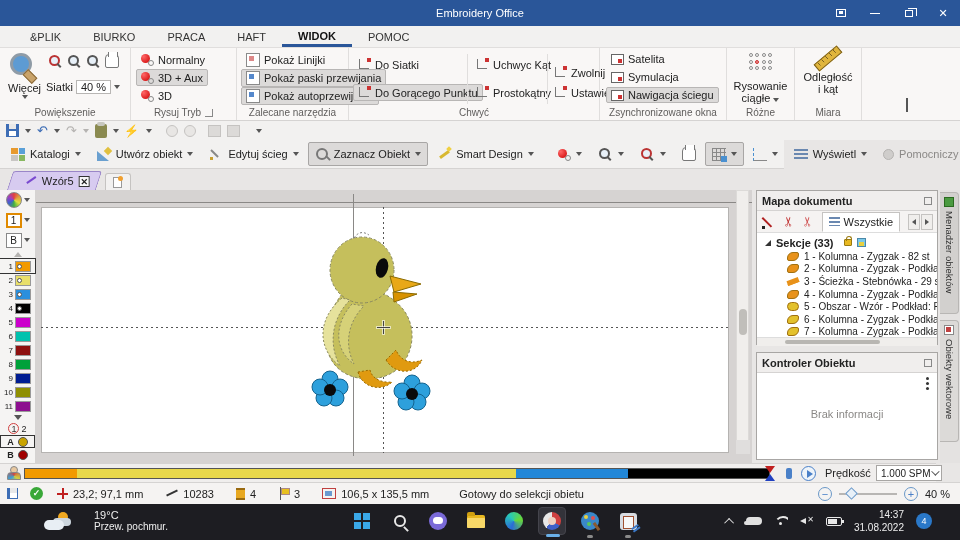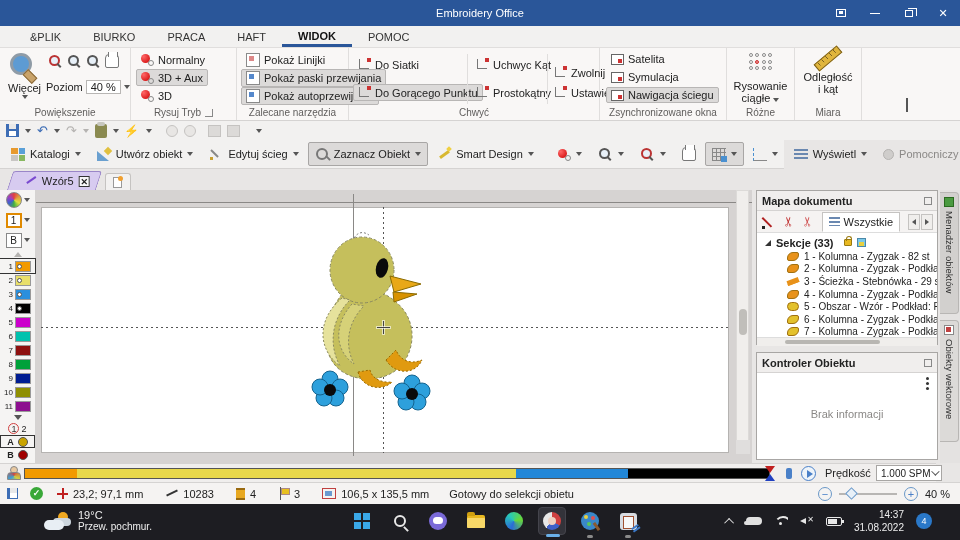--- a/index.html
+++ b/index.html
@@ -221,21 +221,21 @@
   .zbtn { width:14px; height:14px; border-radius:50%; border:1px solid #6a98c8; color:#4a80c8; font-size:11px; line-height:12px; text-align:center; }
   .ztrack { width:58px; height:2px; background:#b8b6b4; position:relative; }
   .zhandle { position:absolute; left:8px; top:-4px; width:9px; height:9px; background:#e8f0f8; border:1px solid #6a98c8; transform:rotate(45deg); }
 
   
   .taskbar { position:absolute; left:0; top:504px; width:960px; height:36px; background:#1d1d22; color:#eee; }
   .weather { position:absolute; left:44px; top:5px; display:flex; align-items:center; gap:8px; }
   .wic { width:26px; height:18px; position:relative; }
   .wic::before { content:""; position:absolute; right:2px; top:0; width:10px; height:10px; border-radius:50%; background:#f0a820; }
   .wic::after { content:""; position:absolute; left:0; bottom:0; width:20px; height:10px; border-radius:8px; background:#e8eef4; box-shadow:8px -3px 0 -1px #cdd6de; }
-  .wtext { font-size:10px; line-height:12px; }
+  .wtext { font-size:10px; line-height:12px;margin-left:16px; }
   .wtext .t { font-size:11px; }
   .tk-icons { position:absolute; left:348px; top:3px; display:flex; align-items:center; gap:10px; }
   .tkic { width:28px; height:28px; display:flex; align-items:center; justify-content:center; border-radius:4px; position:relative; }
   .startic { width:16px; height:16px; display:grid; grid-template-columns:1fr 1fr; gap:2px; }
   .startic i { background:#3aa8e8; }
   .searchic { width:12px; height:12px; border:2px solid #e8e8e8; border-radius:50%; position:relative; }
   .searchic::after { content:""; position:absolute; left:9px; top:9px; width:2px; height:6px; background:#e8e8e8; transform:rotate(-45deg); }
   .chatic { width:18px; height:18px; border-radius:50%; background:#7a6ad8; position:relative; }
   .chatic::after { content:""; position:absolute; left:4px; top:5px; width:10px; height:7px; border-radius:4px; background:#fff; }
   .folderic { width:18px; height:13px; background:#e8b820; border-radius:2px; position:relative; }
@@ -312,21 +312,21 @@
             <span class="dd"></span>
           </div>
       </div>
       <div style="position:absolute;left:48px;top:6px;display:flex;gap:4px;">
         <span class="mag-s red"></span>
         <span class="mag-s"></span>
         <span class="mag-s"></span>
         <span class="hand-ic"></span>
       </div>
       <div style="position:absolute;left:46px;top:32px;display:flex;align-items:center;gap:3px;">
-        <span>Poziom</span>
+        <span>Siatki</span>
         <span style="background:#fff;border:1px solid #b8b6b4;padding:0 4px;">40 %</span>
         <span class="dd"></span>
       </div>
       <div class="rglabel">Powiększenie</div>
     </div>
 
     <div class="rgroup" style="left:131px;width:106px;">
       <div class="rbtn" style="position:absolute;left:5px;top:3px;">
           <span class="reddot"></span>
           <span>Normalny</span>
@@ -780,21 +780,21 @@
         <span>4</span>
       </div>
     <div class="stit" style="margin-left:22px;">
         <span class="flagic"></span>
         <span>3</span>
       </div>
     <div class="stit" style="margin-left:22px;">
         <span class="sizeic"></span>
         <span>106,5 x 135,5 mm</span>
       </div>
-    <div class="stit" style="margin-left:20px;text-align:right;">
+    <div class="stit" style="margin-left:30px;text-align:right;">
         <span>Gotowy do selekcji obietu</span>
       </div>
     <div class="zoomctl">
       <span class="zbtn">−</span>
       <span class="ztrack">
           <span class="zhandle"></span>
         </span>
       <span class="zbtn">+</span>
       <span>40 %</span>
     </div>

